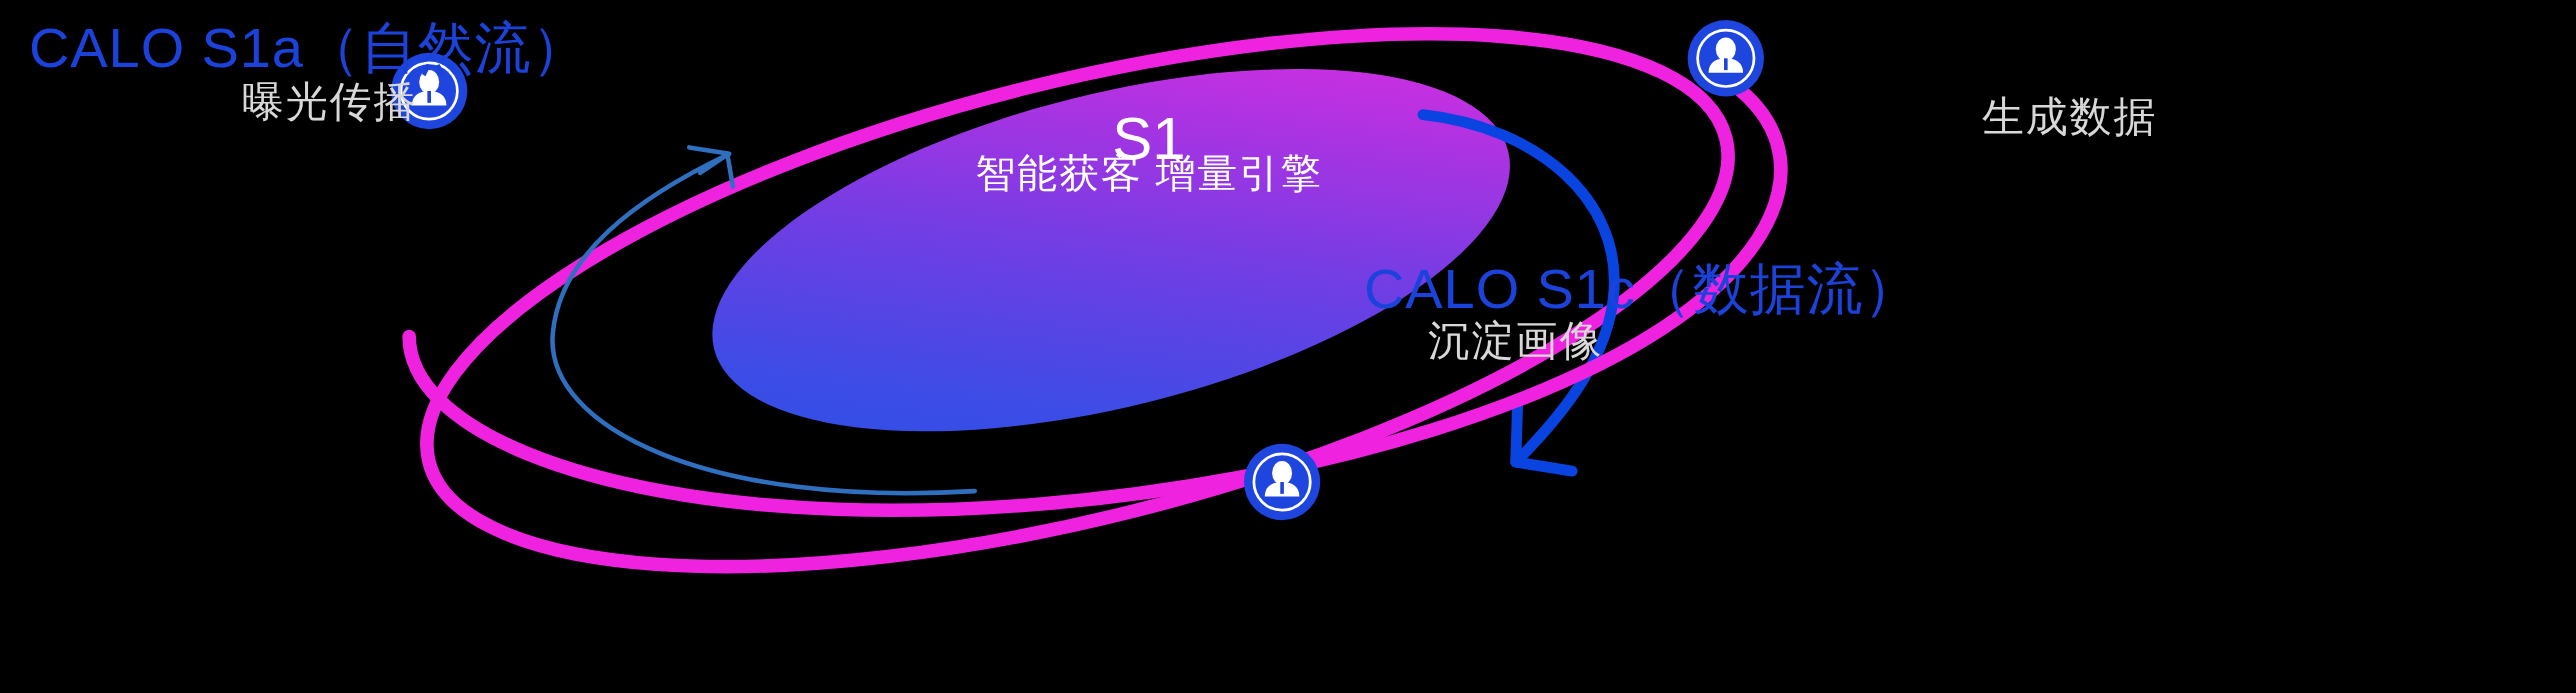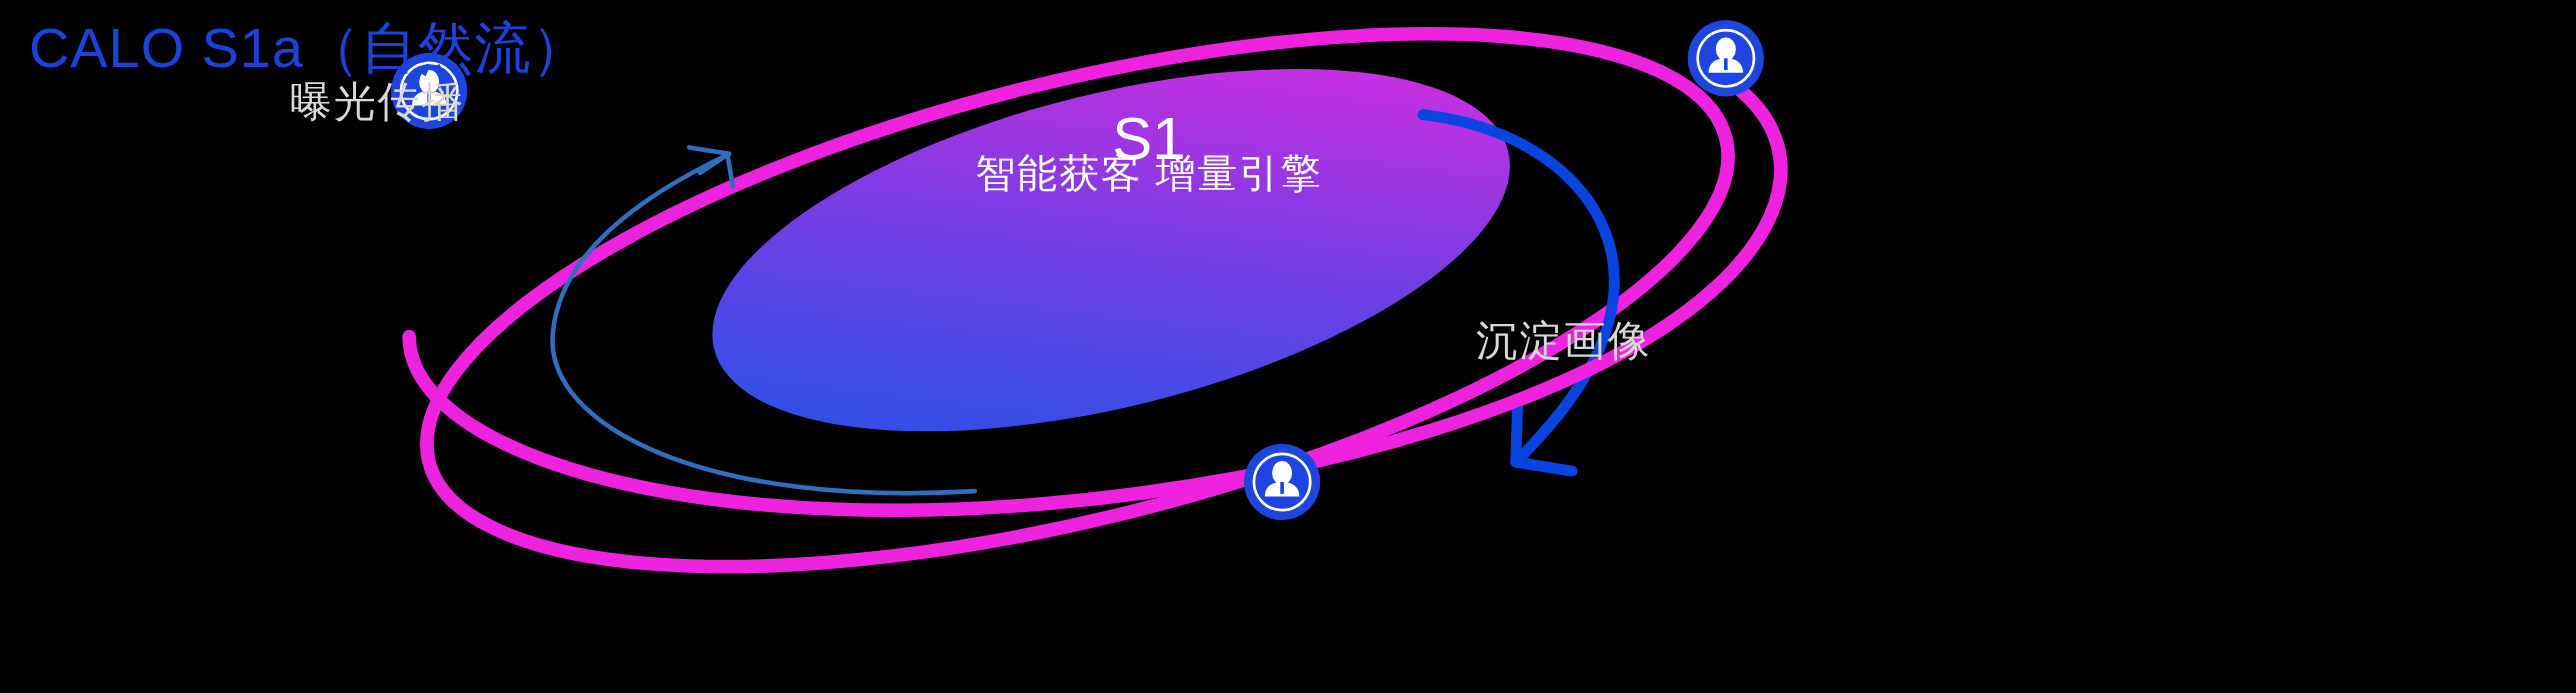--- a/index.html
+++ b/index.html
@@ -37,21 +37,20 @@
     color: #1b43dc;
     font-size: 56px;
     font-weight: 400;
     letter-spacing: 0.9px;
   }
   .flow-sub {
     color: #d8d8d8;
     font-size: 42px;
     font-weight: 400;
     letter-spacing: 1.8px;
-    margin-left: 48px;
   }
 
   
   #flow-a-title { left: 29px;  top: 20px; }
   #flow-a-sub   { left: 242px; top: 81px; }
 
   
   #flow-b-title { left: 1829px; top: 34px; }
   #flow-b-sub   { left: 1982px; top: 96px; }
 
@@ -150,20 +149,22 @@
         <ellipse cx="1410" cy="520" rx="11" ry="13"></ellipse>
         <path d="M 1391 546 C 1391 534, 1400 530, 1410 530 C 1420 530, 1429 534, 1429 546 Z"></path>
         <rect x="1408" y="530" width="4" height="13" fill="#1e45dd"></rect>
       </g>
     </g>
   </svg>
 
   <div class="txt flow-title" id="flow-a-title">CALO S1a（自然流）</div>
   <div class="txt flow-sub" id="flow-a-sub">曝光传播</div>
 
+  <div class="txt flow-sub" id="flow-b-sub">生成数据</div>
 
+  <div class="txt flow-title" id="flow-c-title">CALO S1c（数据流）</div>
   <div class="txt flow-sub" id="flow-c-sub">沉淀画像</div>
 
   <div class="txt" id="core-title">S1</div>
   <div class="txt" id="core-sub">智能获客  增量引擎</div>
 
 </div>
 
 
 </body></html>

